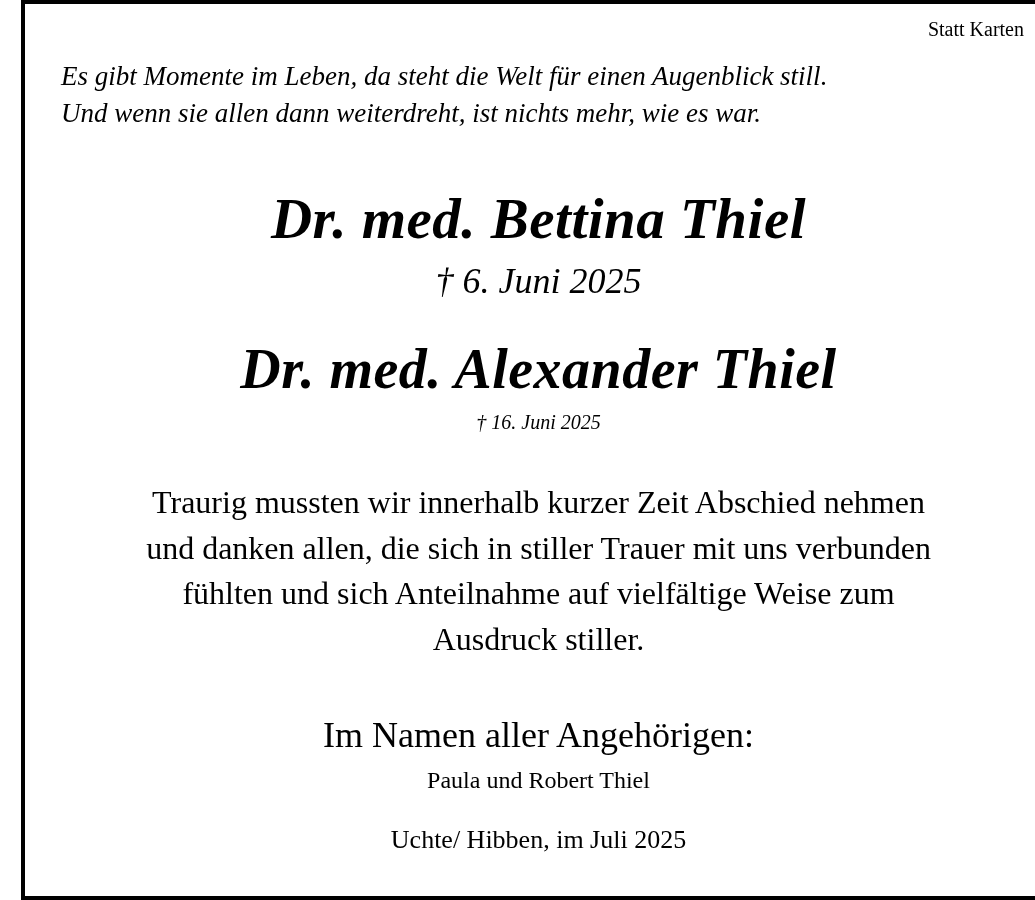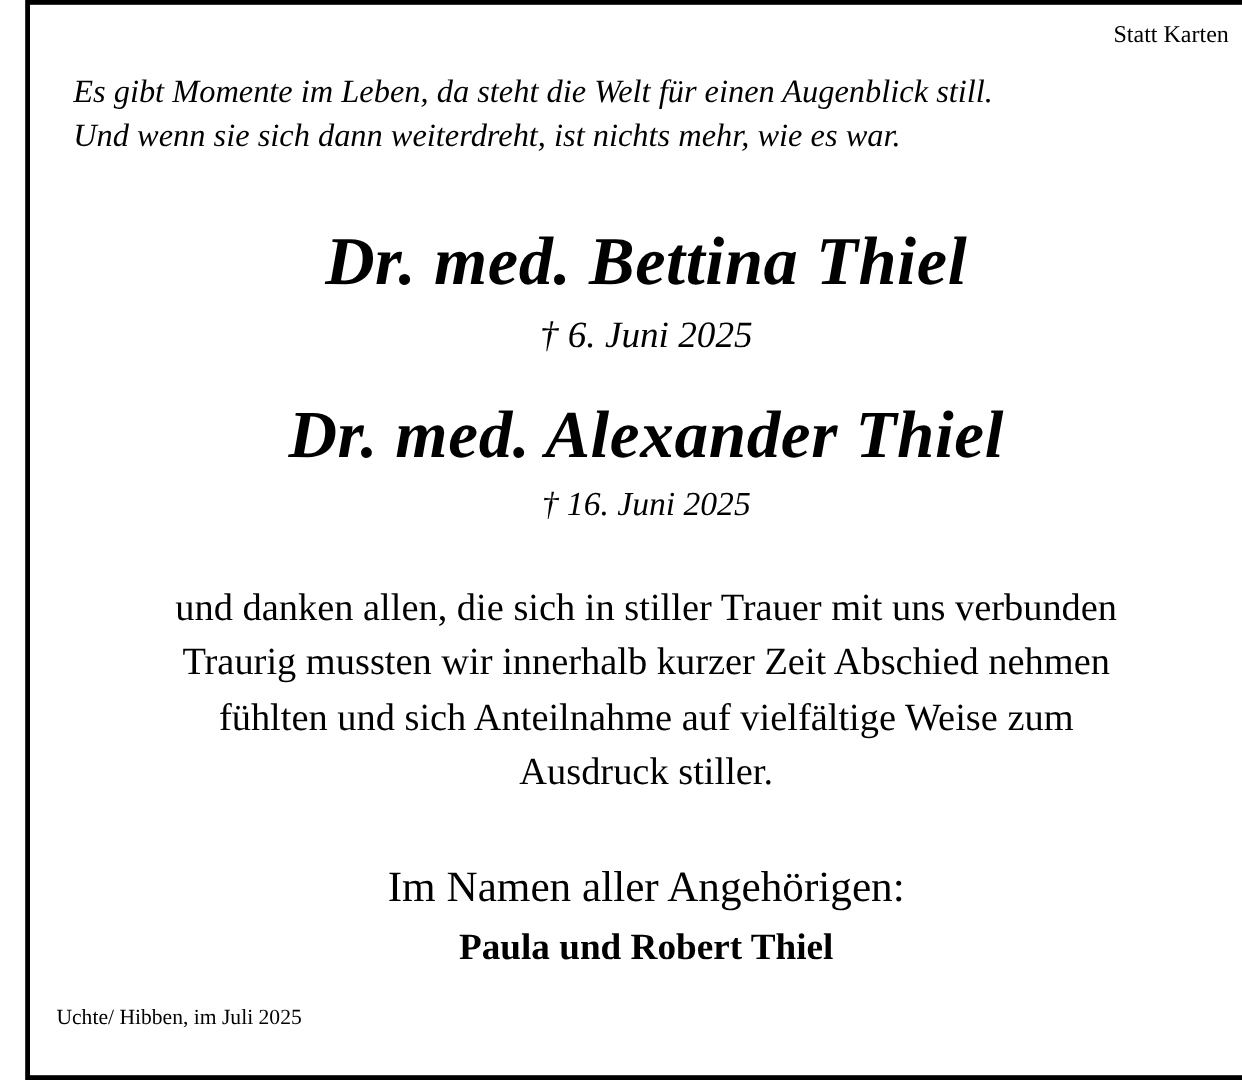--- a/index.html
+++ b/index.html
@@ -51,33 +51,33 @@
   }
   .name-one {
     margin-top: 56px;
     font-size: 57px;
     font-weight: bold;
     line-height: 1.05;
     letter-spacing: 0.5px;
   }
   .date-one {
     margin-top: 12px;
-    font-size: 31px;
+    font-size: 36px;
     line-height: 1.2;
   }
   .name-two {
     margin-top: 36px;
     font-size: 56px;
     font-weight: bold;
     line-height: 1.05;
     letter-spacing: 0.5px;
   }
   .date-two {
     margin-top: 12px;
-    font-size: 28px;
+    font-size: 20px;
     line-height: 1.2;
   }
   .body-text {
     text-align: center;
     font-size: 32px;
     line-height: 1.42;
     margin-top: 46px;
     padding: 0 12px;
   }
   .body-text .line {
@@ -85,57 +85,57 @@
   }
   .closing {
     text-align: center;
     margin-top: 52px;
   }
   .closing-lead {
     font-size: 36px;
     line-height: 1.2;
   }
   .closing-names {
-    font-size: 31px;
-    font-weight: bold;
+    font-size: 24px;
+    font-weight: normal;
     line-height: 1.3;
     margin-top: 8px;
   }
   .place-date {
-    text-align: left;
-    font-size: 18px;
+    text-align: center;
+    font-size: 26px;
     line-height: 1.2;
     margin-top: 28px;
   }
 </style>
 </head>
 <body>
 
 <div class="notice">
 
   <div class="top-note">Statt Karten</div>
 
   <div class="epitaph">
     <span class="line">Es gibt Momente im Leben, da steht die Welt für einen Augenblick still.</span>
-    <span class="line">Und wenn sie sich dann weiterdreht, ist nichts mehr, wie es war.</span>
+    <span class="line">Und wenn sie allen dann weiterdreht, ist nichts mehr, wie es war.</span>
   </div>
 
   <div class="name-block">
     <div class="name-one">Dr. med. Bettina Thiel</div>
     <div class="date-one">† 6. Juni 2025</div>
   </div>
 
   <div class="name-block">
     <div class="name-two">Dr. med. Alexander Thiel</div>
     <div class="date-two">† 16. Juni 2025</div>
   </div>
 
   <div class="body-text">
+    <span class="line">Traurig mussten wir innerhalb kurzer Zeit Abschied nehmen</span>
     <span class="line">und danken allen, die sich in stiller Trauer mit uns verbunden</span>
-    <span class="line">Traurig mussten wir innerhalb kurzer Zeit Abschied nehmen</span>
     <span class="line">fühlten und sich Anteilnahme auf vielfältige Weise zum</span>
     <span class="line">Ausdruck stiller.</span>
   </div>
 
   <div class="closing">
     <div class="closing-lead">Im Namen aller Angehörigen:</div>
     <div class="closing-names">Paula und Robert Thiel</div>
   </div>
 
   <div class="place-date">Uchte/ Hibben, im Juli 2025</div>

